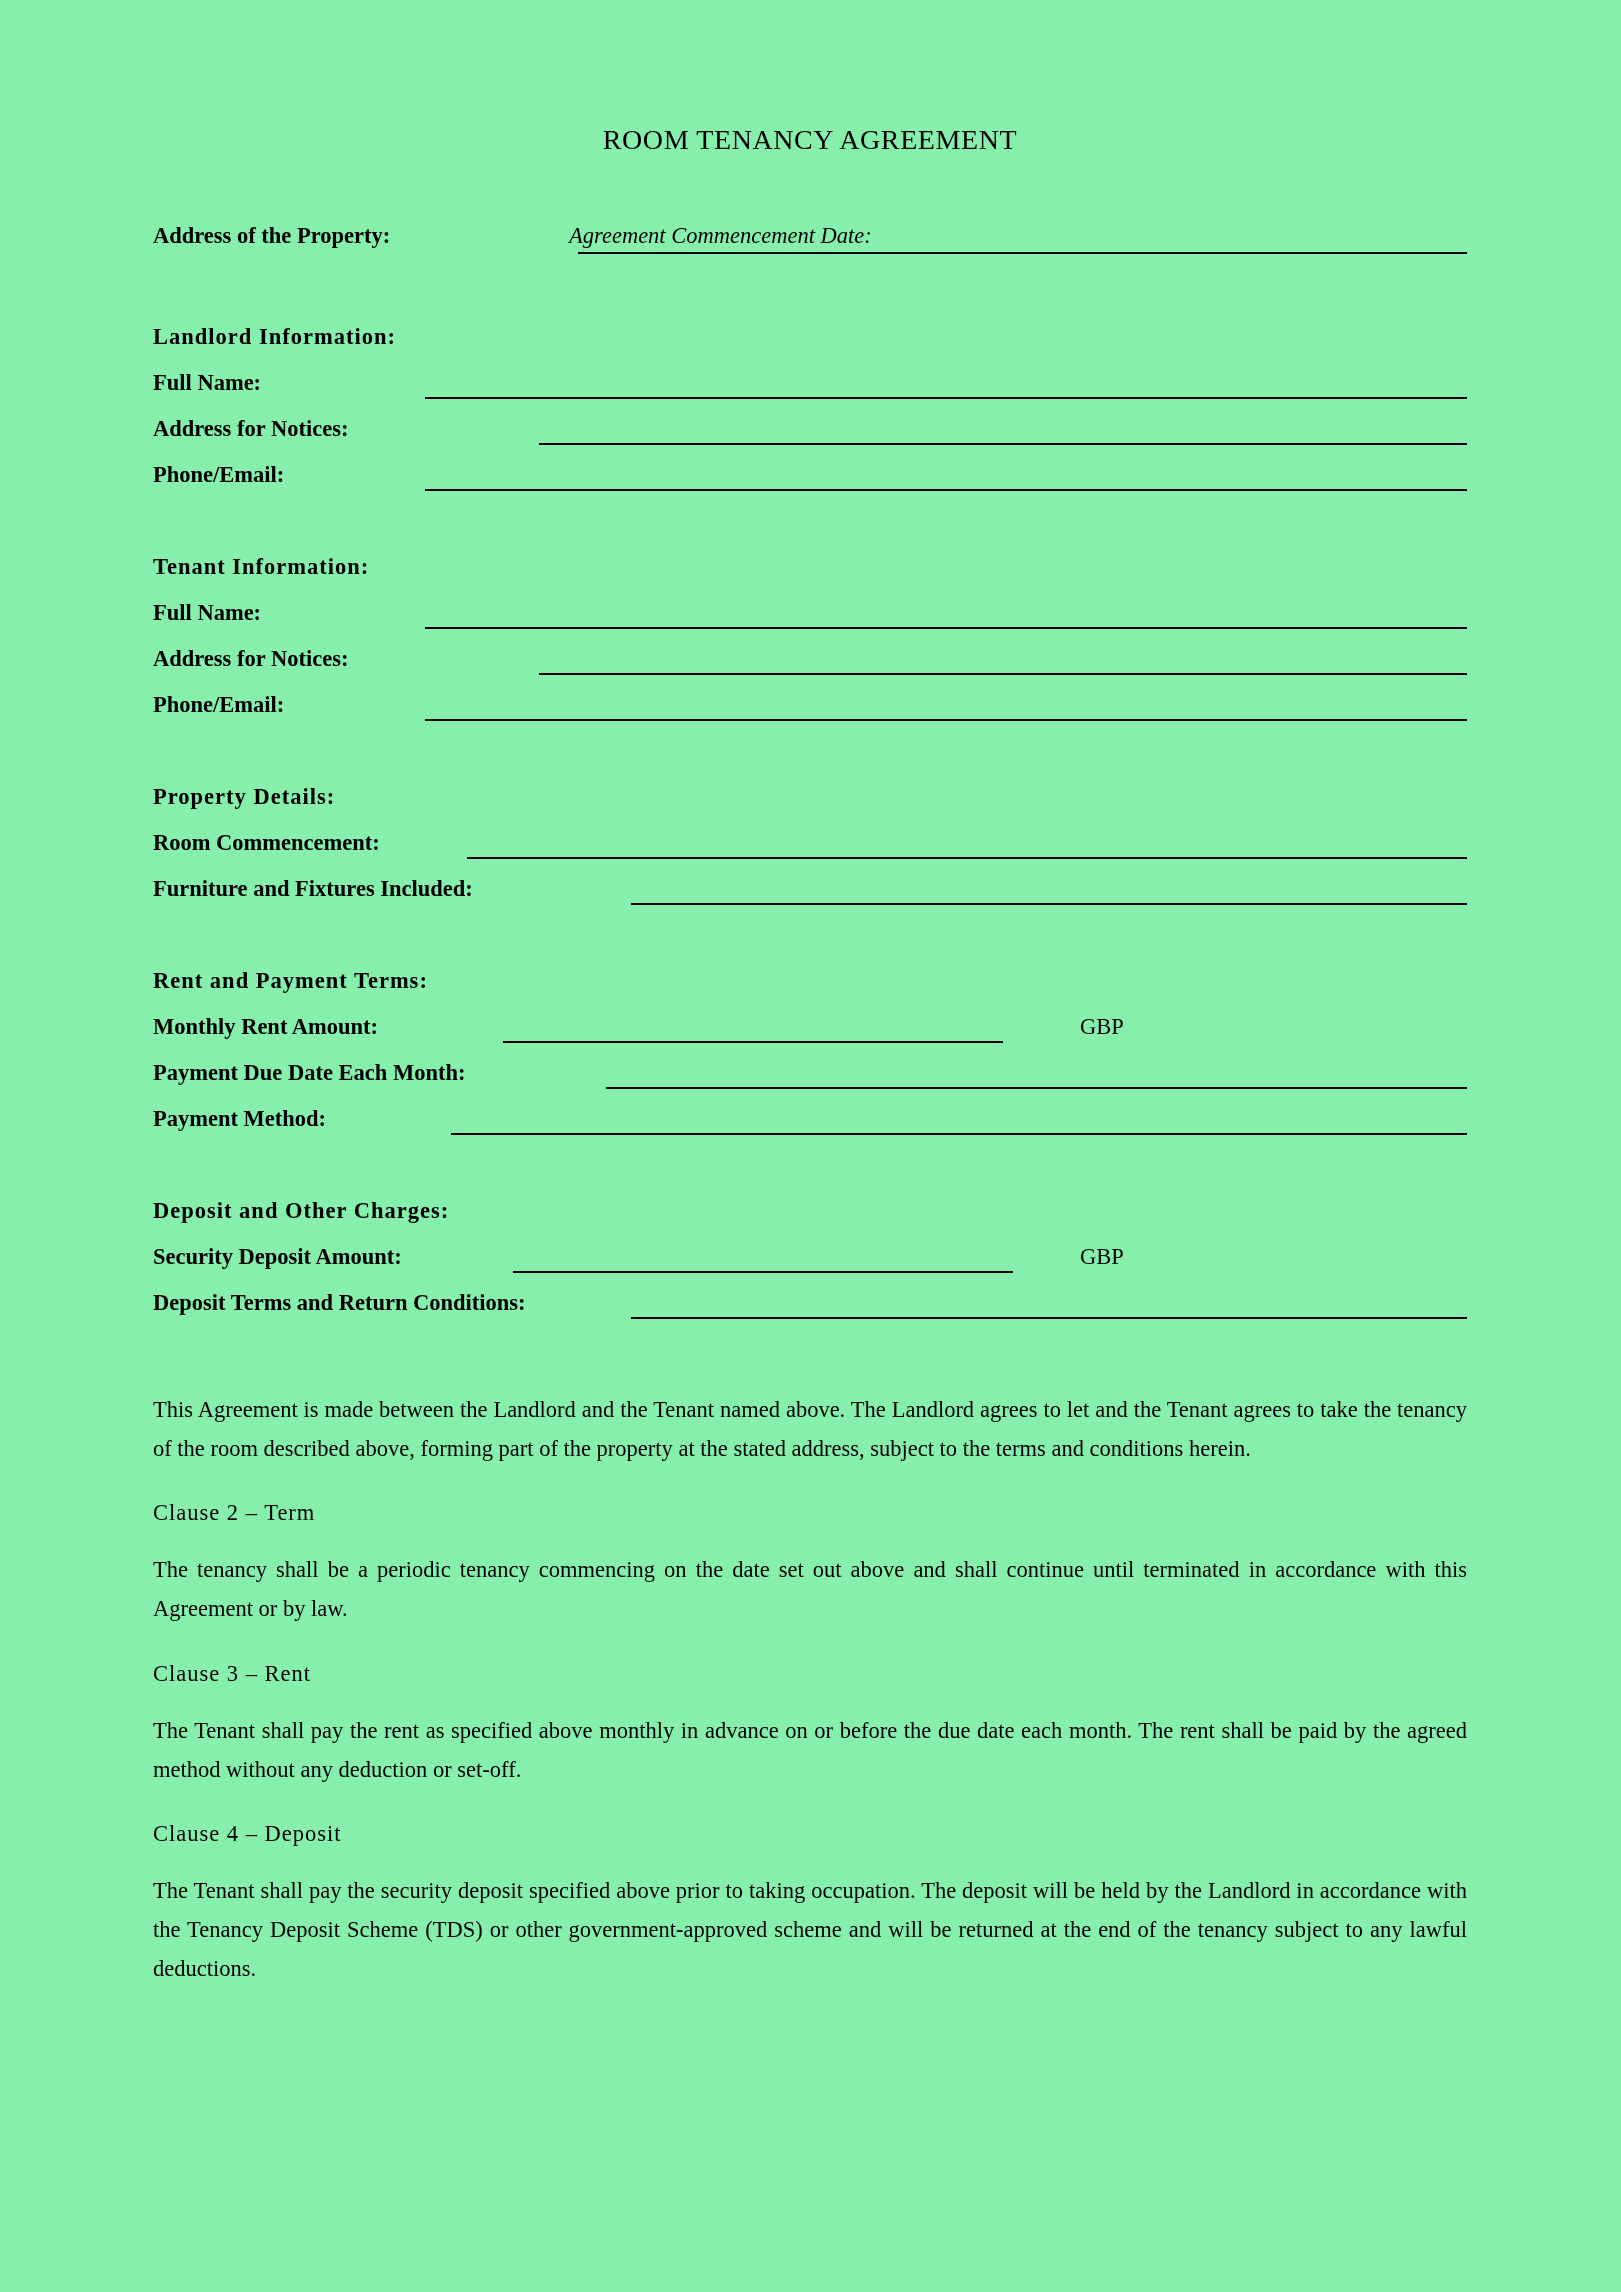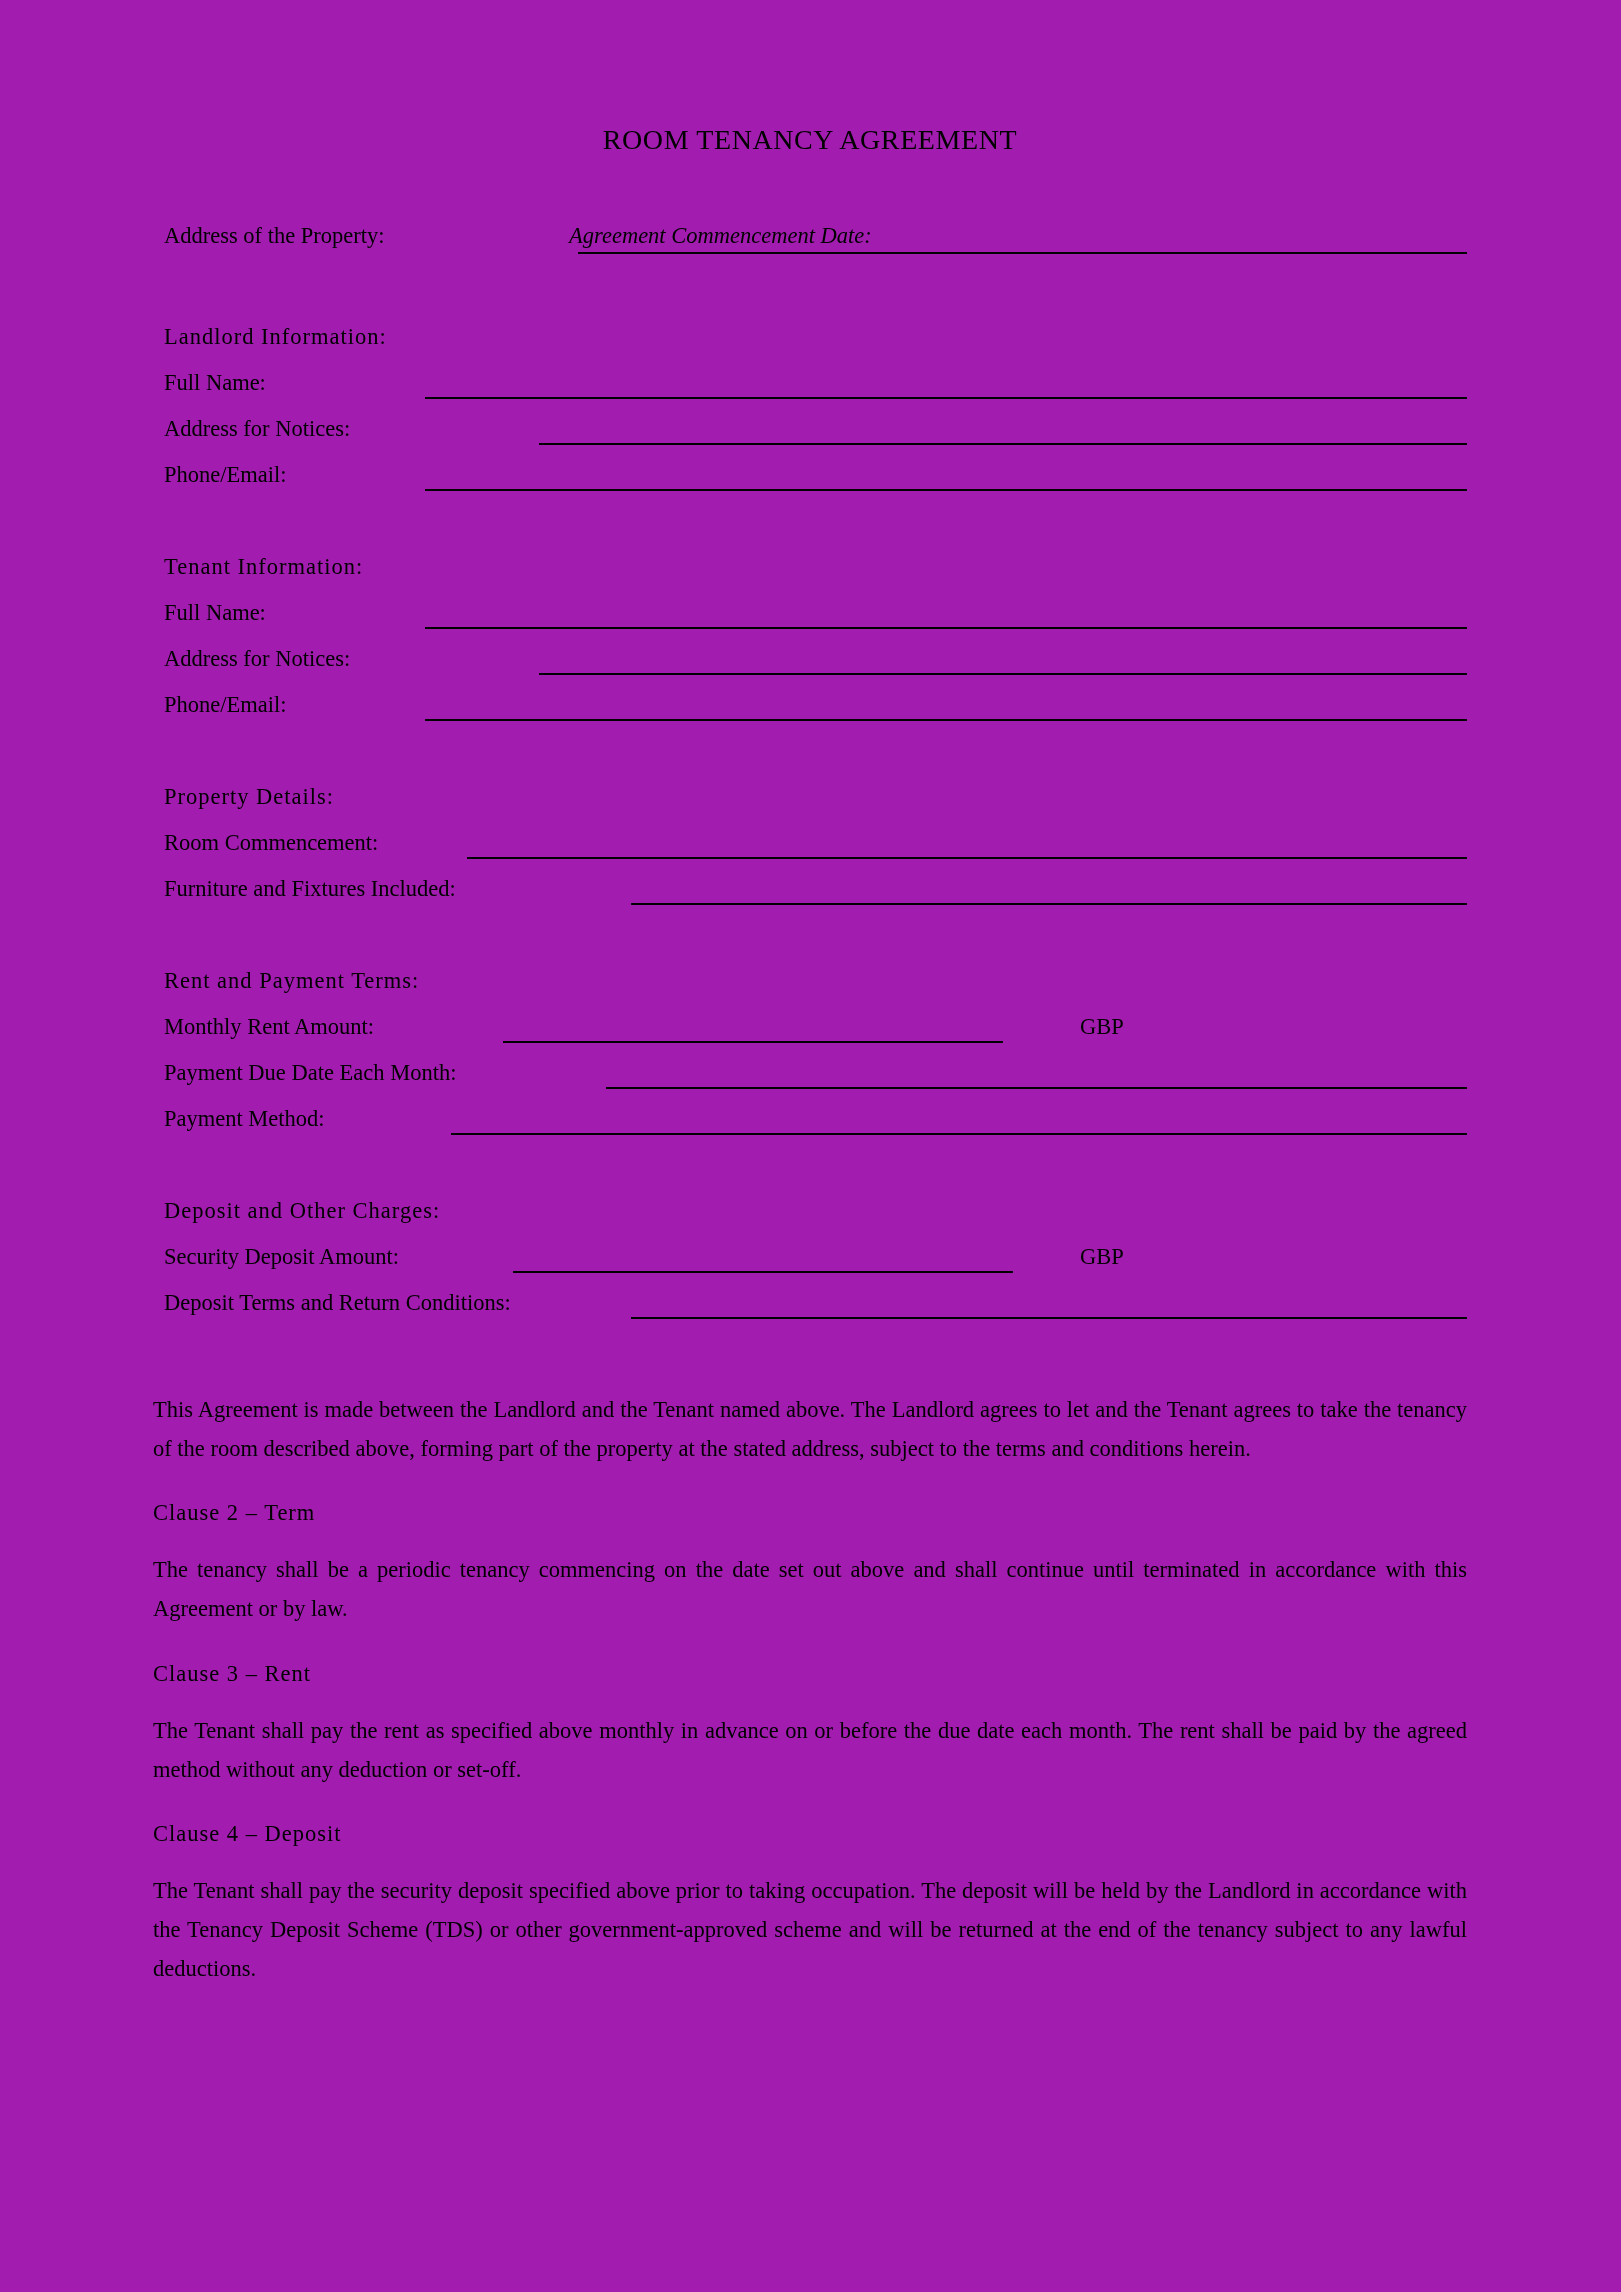--- a/index.html
+++ b/index.html
@@ -8,21 +8,21 @@
     background: #ffffff;
   }
   body {
     font-family: "Liberation Serif", "DejaVu Serif", serif;
     color: #000000;
   }
   .page {
     position: relative;
     width: 1621px;
     height: 2293px;
-    background: #a21caf;
+    background: #86efac;
     box-sizing: border-box;
     overflow: hidden;
   }
   .content {
     position: absolute;
     left: 153px;
     top: 0;
     width: 1314px; 
   }
 
@@ -39,23 +39,24 @@
 
   
   .field-row {
     position: relative;
     height: 46px;
     line-height: 46px;
     font-size: 22.5px;
   }
   .field-label {
     position: absolute;
-    left: 11px;
+    left: 0;
     top: 0;
     white-space: nowrap;
+    font-weight: bold;
   }
   .field-label.spaced {
     letter-spacing: 1px;
   }
   .rule {
     position: absolute;
     bottom: 6.9px;
     height: 0;
     border-bottom: 2.9px solid #000000;
   }

